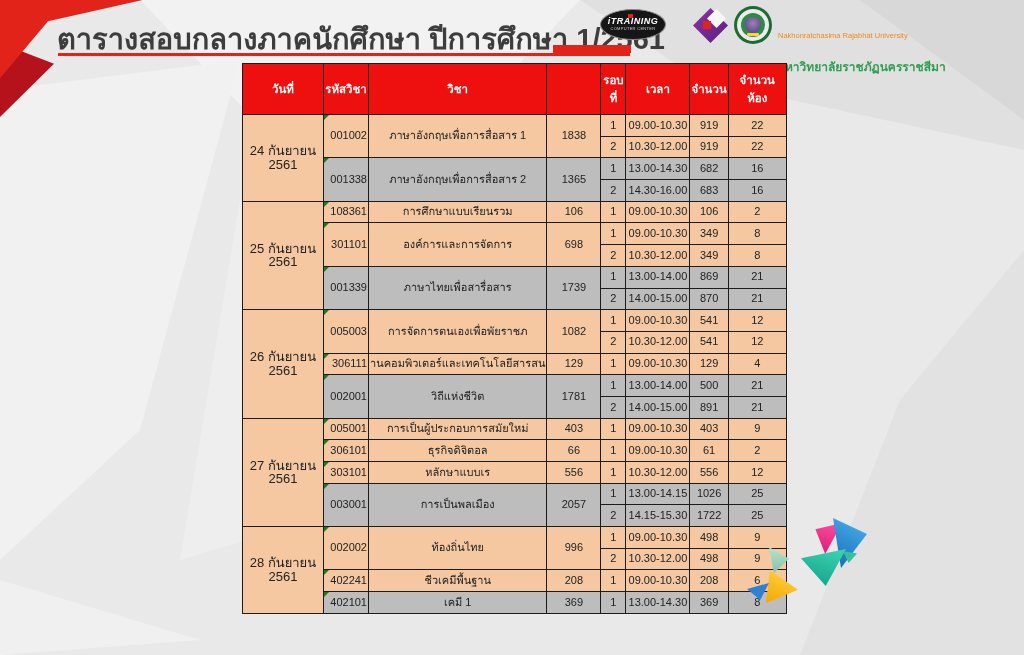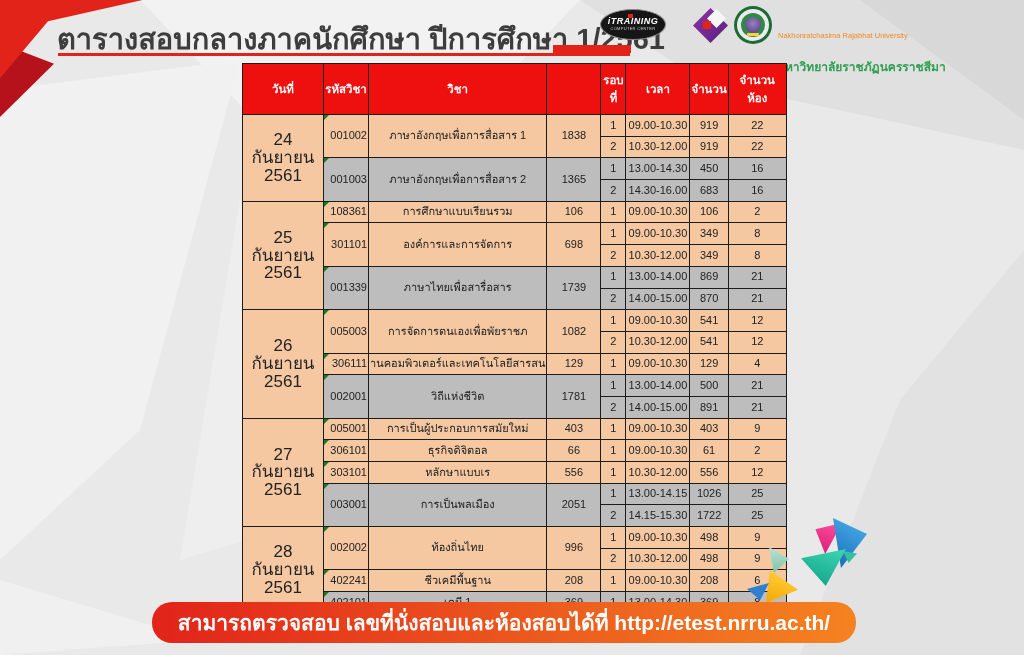--- a/index.html
+++ b/index.html
@@ -57,21 +57,21 @@
   .uni-en{position:absolute;left:778px;top:31px;font-size:7.5px;
     color:var(--university-orange);white-space:nowrap;}
 
   
   table.exam{border-collapse:collapse;table-layout:fixed;position:absolute;left:242px;top:63px;}
   .exam th,.exam td{border:1px solid #1c1c1c;text-align:center;vertical-align:middle;padding:0 1px;overflow:hidden;}
   .exam thead th{background:var(--header-red);color:#fff;font-weight:bold;font-size:11.5px;height:50px;}
   .exam tbody td{font-size:11px;color:var(--body-text);height:20.7px;line-height:1.05;}
   .exam td.peach{background:var(--peach-row);}
   .exam td.gray{background:var(--gray-row);}
-  .exam td.date-cell{font-size:17px;}
+  .exam td.date-cell{font-size:13px;}
   .exam td.name-cell{white-space:nowrap;}
   .exam td.code-cell{position:relative;text-align:right;}
   .exam td.code-cell::before{content:"";position:absolute;left:0;top:0;width:0;height:0;
     border-top:5px solid var(--marker-green);border-right:5px solid transparent;}
 
   
   .tri{position:absolute;pointer-events:none;}
   .t-pink{left:814px;top:523px;width:28px;height:31px;background:linear-gradient(200deg,#ff4fa0,#d81b74);
     clip-path:polygon(5% 20%,100% 0,40% 100%);}
   .t-blue{left:827px;top:518px;width:40px;height:50px;background:linear-gradient(210deg,#4db3ec,#1267b4);
@@ -166,26 +166,26 @@
           <td class="peach">919</td>
           <td class="peach">22</td>
         </tr>
         <tr>
           <td class="peach">2</td>
           <td class="peach">10.30-12.00</td>
           <td class="peach">919</td>
           <td class="peach">22</td>
         </tr>
         <tr>
-          <td class="gray code-cell" rowspan="2">001003</td>
+          <td class="gray code-cell" rowspan="2">001338</td>
           <td class="gray name-cell" rowspan="2">ภาษาอังกฤษเพื่อการสื่อสาร 2</td>
           <td class="gray total-cell" rowspan="2">1365</td>
           <td class="gray">1</td>
           <td class="gray">13.00-14.30</td>
-          <td class="gray">450</td>
+          <td class="gray">682</td>
           <td class="gray">16</td>
         </tr>
         <tr>
           <td class="gray">2</td>
           <td class="gray">14.30-16.00</td>
           <td class="gray">683</td>
           <td class="gray">16</td>
         </tr>
         <tr>
           <td class="peach date-cell" rowspan="5">25 กันยายน 2561</td>
@@ -291,21 +291,21 @@
           <td class="peach name-cell">หลักษาแบบเร</td>
           <td class="peach total-cell">556</td>
           <td class="peach">1</td>
           <td class="peach">10.30-12.00</td>
           <td class="peach">556</td>
           <td class="peach">12</td>
         </tr>
         <tr>
           <td class="gray code-cell" rowspan="2">003001</td>
           <td class="gray name-cell" rowspan="2">การเป็นพลเมือง</td>
-          <td class="gray total-cell" rowspan="2">2051</td>
+          <td class="gray total-cell" rowspan="2">2057</td>
           <td class="gray">1</td>
           <td class="gray">13.00-14.15</td>
           <td class="gray">1026</td>
           <td class="gray">25</td>
         </tr>
         <tr>
           <td class="gray">2</td>
           <td class="gray">14.15-15.30</td>
           <td class="gray">1722</td>
           <td class="gray">25</td>
@@ -348,17 +348,14 @@
   </table>
 
   <div class="tri t-pink"></div>
   <div class="tri t-blue"></div>
   <div class="tri t-teal"></div>
   <div class="tri t-teal2"></div>
   <div class="tri t-mint"></div>
   <div class="tri t-yellow"></div>
   <div class="tri t-blue2"></div>
 
-  <div class="banner">
-    <span>สามารถตรวจสอบ เลขที่นั่งสอบและห้องสอบได้ที่ http://etest.nrru.ac.th/</span>
-  </div>
 
 </div>
 
 </body></html>

